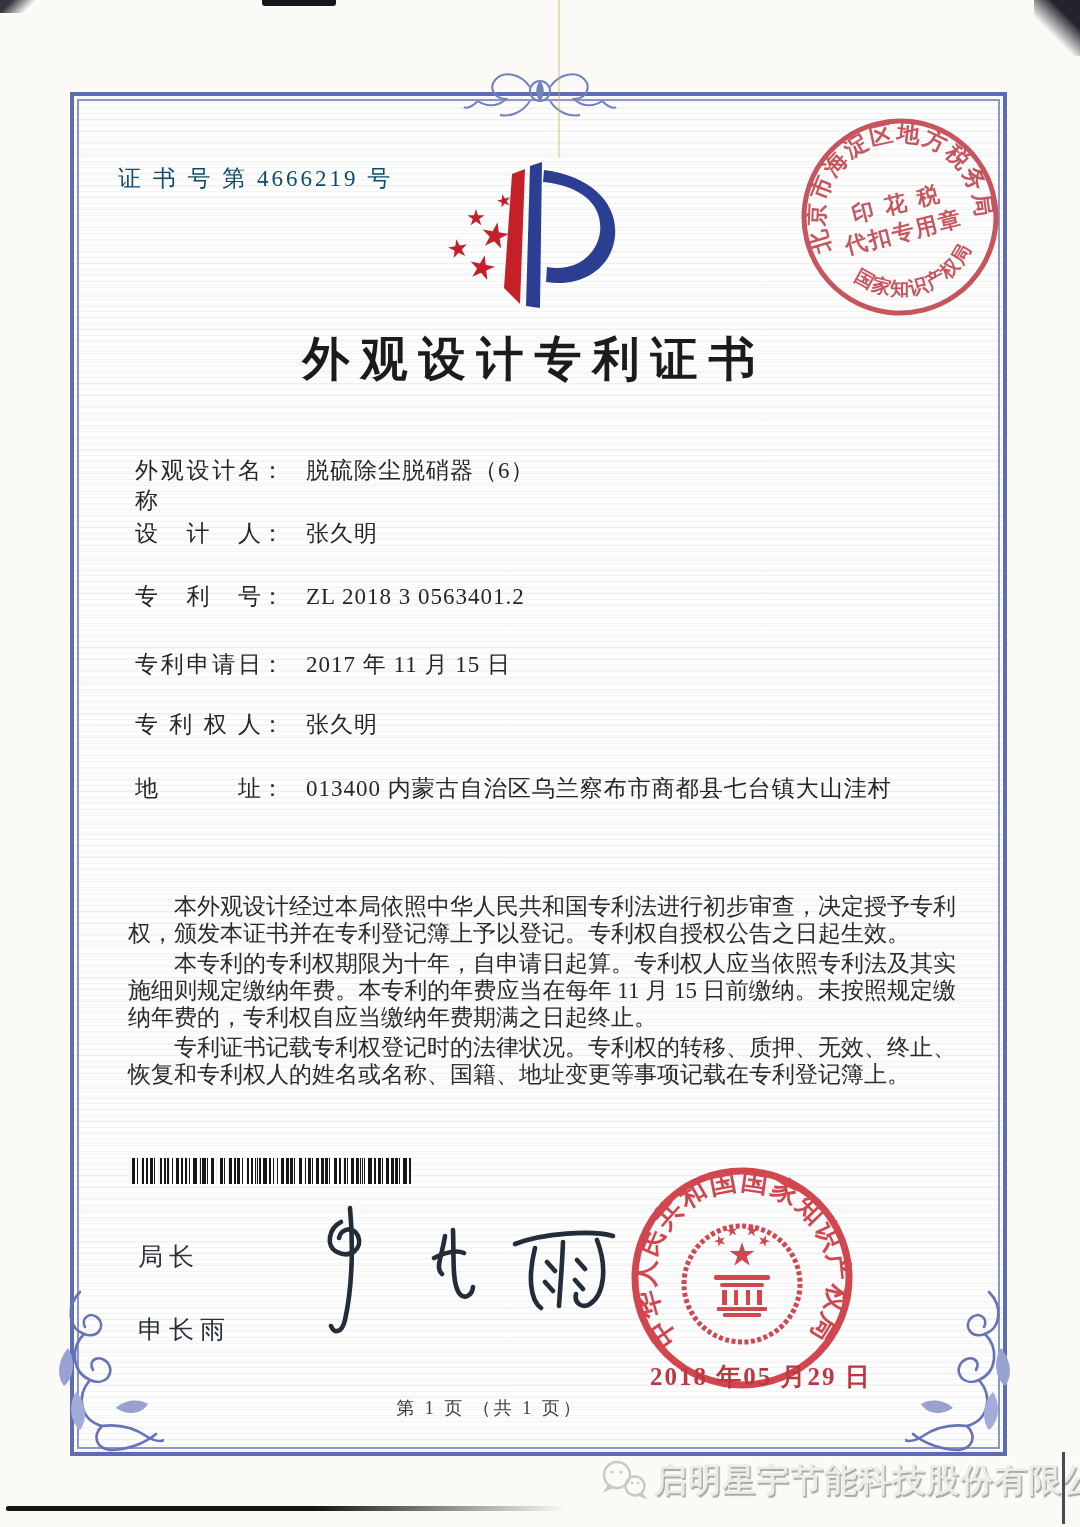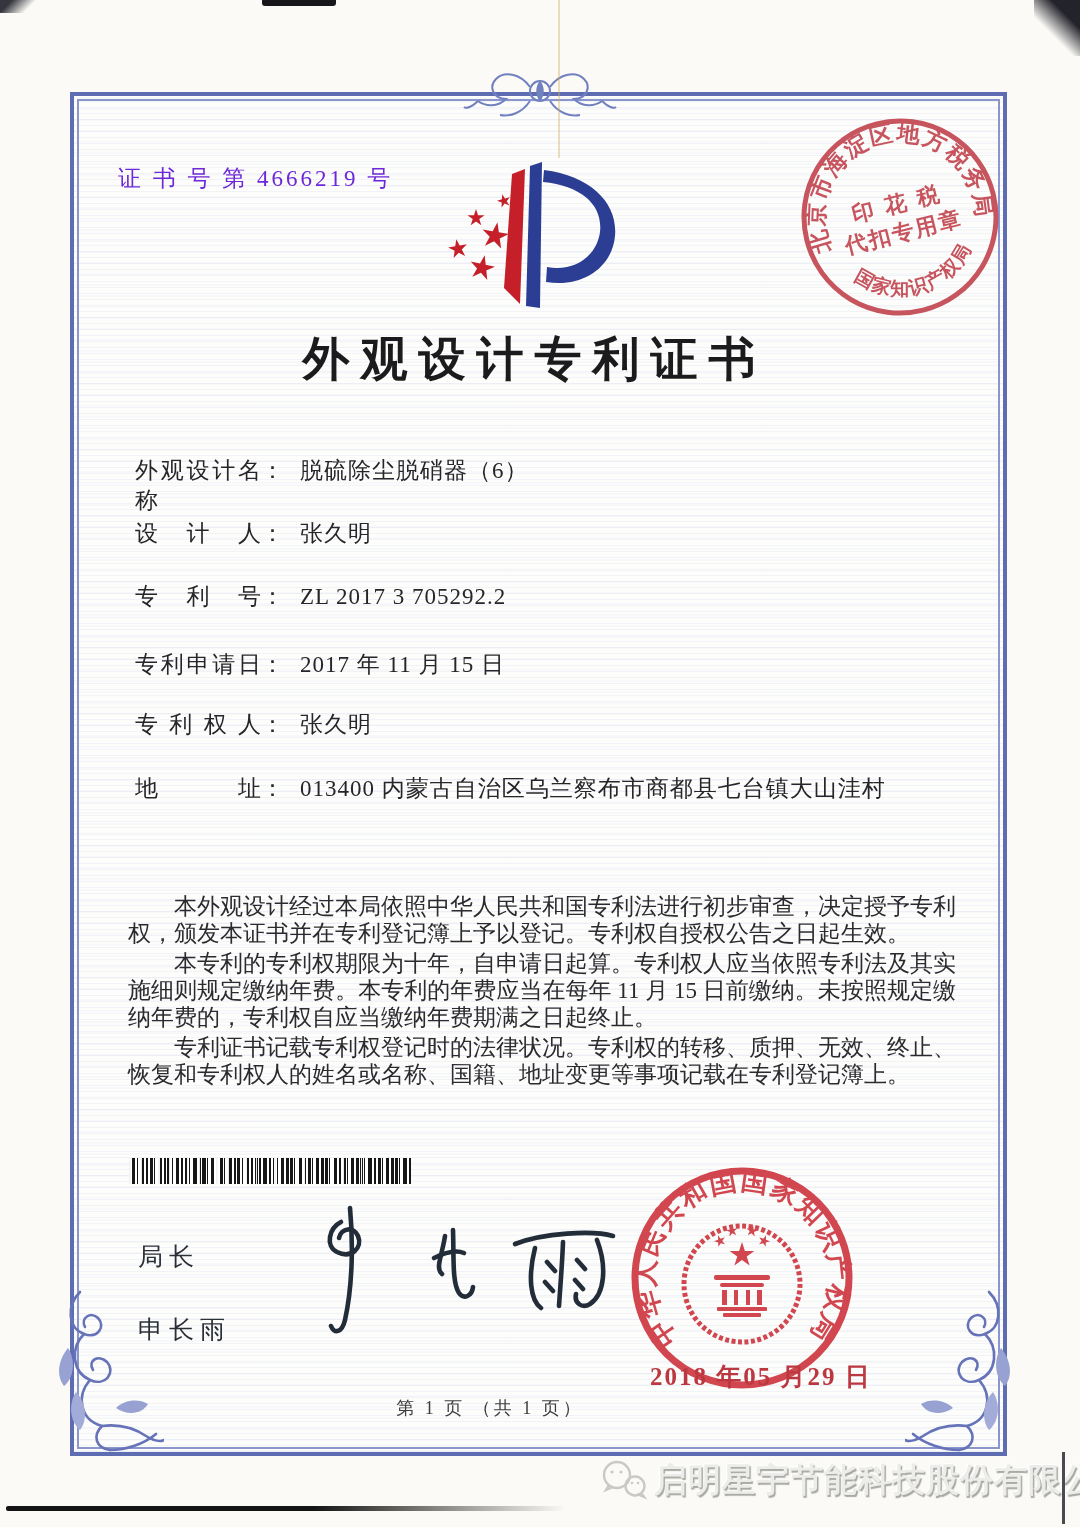--- a/index.html
+++ b/index.html
@@ -22,34 +22,34 @@
                  repeating-linear-gradient(0deg,rgba(122,136,200,.085) 0 1px,rgba(255,255,255,0) 1px 6px),
                  repeating-linear-gradient(0deg,rgba(140,152,212,.05) 0 2px,rgba(255,255,255,0) 2px 11px),
                  #fdfdfb;}
   .border-inner{position:absolute;inset:3px;border:2px solid #8b97cc;}
   .crest{left:462px;top:63px;width:156px;height:58px;z-index:3;}
   .floral{width:118px;height:164px;z-index:3;}
   .floral-left{left:46px;top:1288px;}
   .floral-right{left:905px;top:1288px;transform:scaleX(-1);}
 
   
-  .cert-number{left:118px;top:163px;font-size:23px;letter-spacing:3px;color:#6d28d9;z-index:4;}
+  .cert-number{left:118px;top:163px;font-size:23px;letter-spacing:3px;color:#0c4a6e;z-index:4;}
   .logo{left:440px;top:156px;width:200px;height:165px;z-index:4;}
   .doc-title{left:70px;top:328px;width:929px;text-align:center;font-size:47px;font-weight:bold;
              letter-spacing:11px;color:#1b1b1e;z-index:4;font-family:Liberation Mono, monospace;}
 
   
   .tax-stamp{left:795px;top:112px;width:210px;height:210px;transform:rotate(-14deg);opacity:.9;z-index:5;}
   .stamp-text{fill:#c2434e;font-family:"Liberation Serif",serif;font-weight:bold;}
 
   
   .field-row{left:135px;width:850px;font-size:23px;line-height:30px;z-index:4;}
   .flabel{display:inline-block;width:126px;text-align:justify;text-align-last:justify;vertical-align:top;}
   .fcolon{display:inline-block;vertical-align:top;}
-  .fvalue{display:inline-block;margin-left:16px;vertical-align:top;letter-spacing:1px;}
+  .fvalue{display:inline-block;margin-left:22px;vertical-align:top;letter-spacing:1px;}
   .grant-no{position:absolute;left:463px;top:0;}
 
   
   .paragraphs{left:128px;top:893px;width:828px;font-size:23px;line-height:27px;text-align:justify;z-index:4;color:#2b2b2f;}
   .paragraphs p{margin:0 0 3px;text-indent:2em;}
 
   
   .barcode{left:129px;top:1158px;width:282px;height:26px;z-index:4;background:
     repeating-linear-gradient(90deg,rgba(255,255,255,.95) 0 1.5px,rgba(255,255,255,0) 1.5px 11px,rgba(255,255,255,.9) 11px 12.5px,rgba(255,255,255,0) 12.5px 29px),
     repeating-linear-gradient(90deg,#161616 0 2px,#fff 2px 3.5px,#161616 3.5px 6.5px,#fff 6.5px 8px,#161616 8px 9px,#fff 9px 12px,#161616 12px 15.5px,#fff 15.5px 17.5px);}
@@ -156,21 +156,21 @@
 
   <div class="abs doc-title">外观设计专利证书</div>
 
   <div class="abs field-row" style="top:456px">
     <span class="flabel">外观设计名称</span><span class="fcolon">：</span><span class="fvalue">脱硫除尘脱硝器（6）</span>
   </div>
   <div class="abs field-row" style="top:519px">
     <span class="flabel">设计人</span><span class="fcolon">：</span><span class="fvalue">张久明</span>
   </div>
   <div class="abs field-row" style="top:582px">
-    <span class="flabel">专利号</span><span class="fcolon">：</span><span class="fvalue">ZL 2017 3 705292.2</span>
+    <span class="flabel">专利号</span><span class="fcolon">：</span><span class="fvalue">ZL 2018 3 0563401.2</span>
   </div>
   <div class="abs field-row" style="top:650px">
     <span class="flabel">专利申请日</span><span class="fcolon">：</span><span class="fvalue">2017 年 11 月 15 日</span>
   </div>
   <div class="abs field-row" style="top:710px">
     <span class="flabel">专利权人</span><span class="fcolon">：</span><span class="fvalue">张久明</span>
   </div>
   <div class="abs field-row" style="top:774px">
     <span class="flabel">地址</span><span class="fcolon">：</span><span class="fvalue">013400  内蒙古自治区乌兰察布市商都县七台镇大山洼村</span>
   </div>

